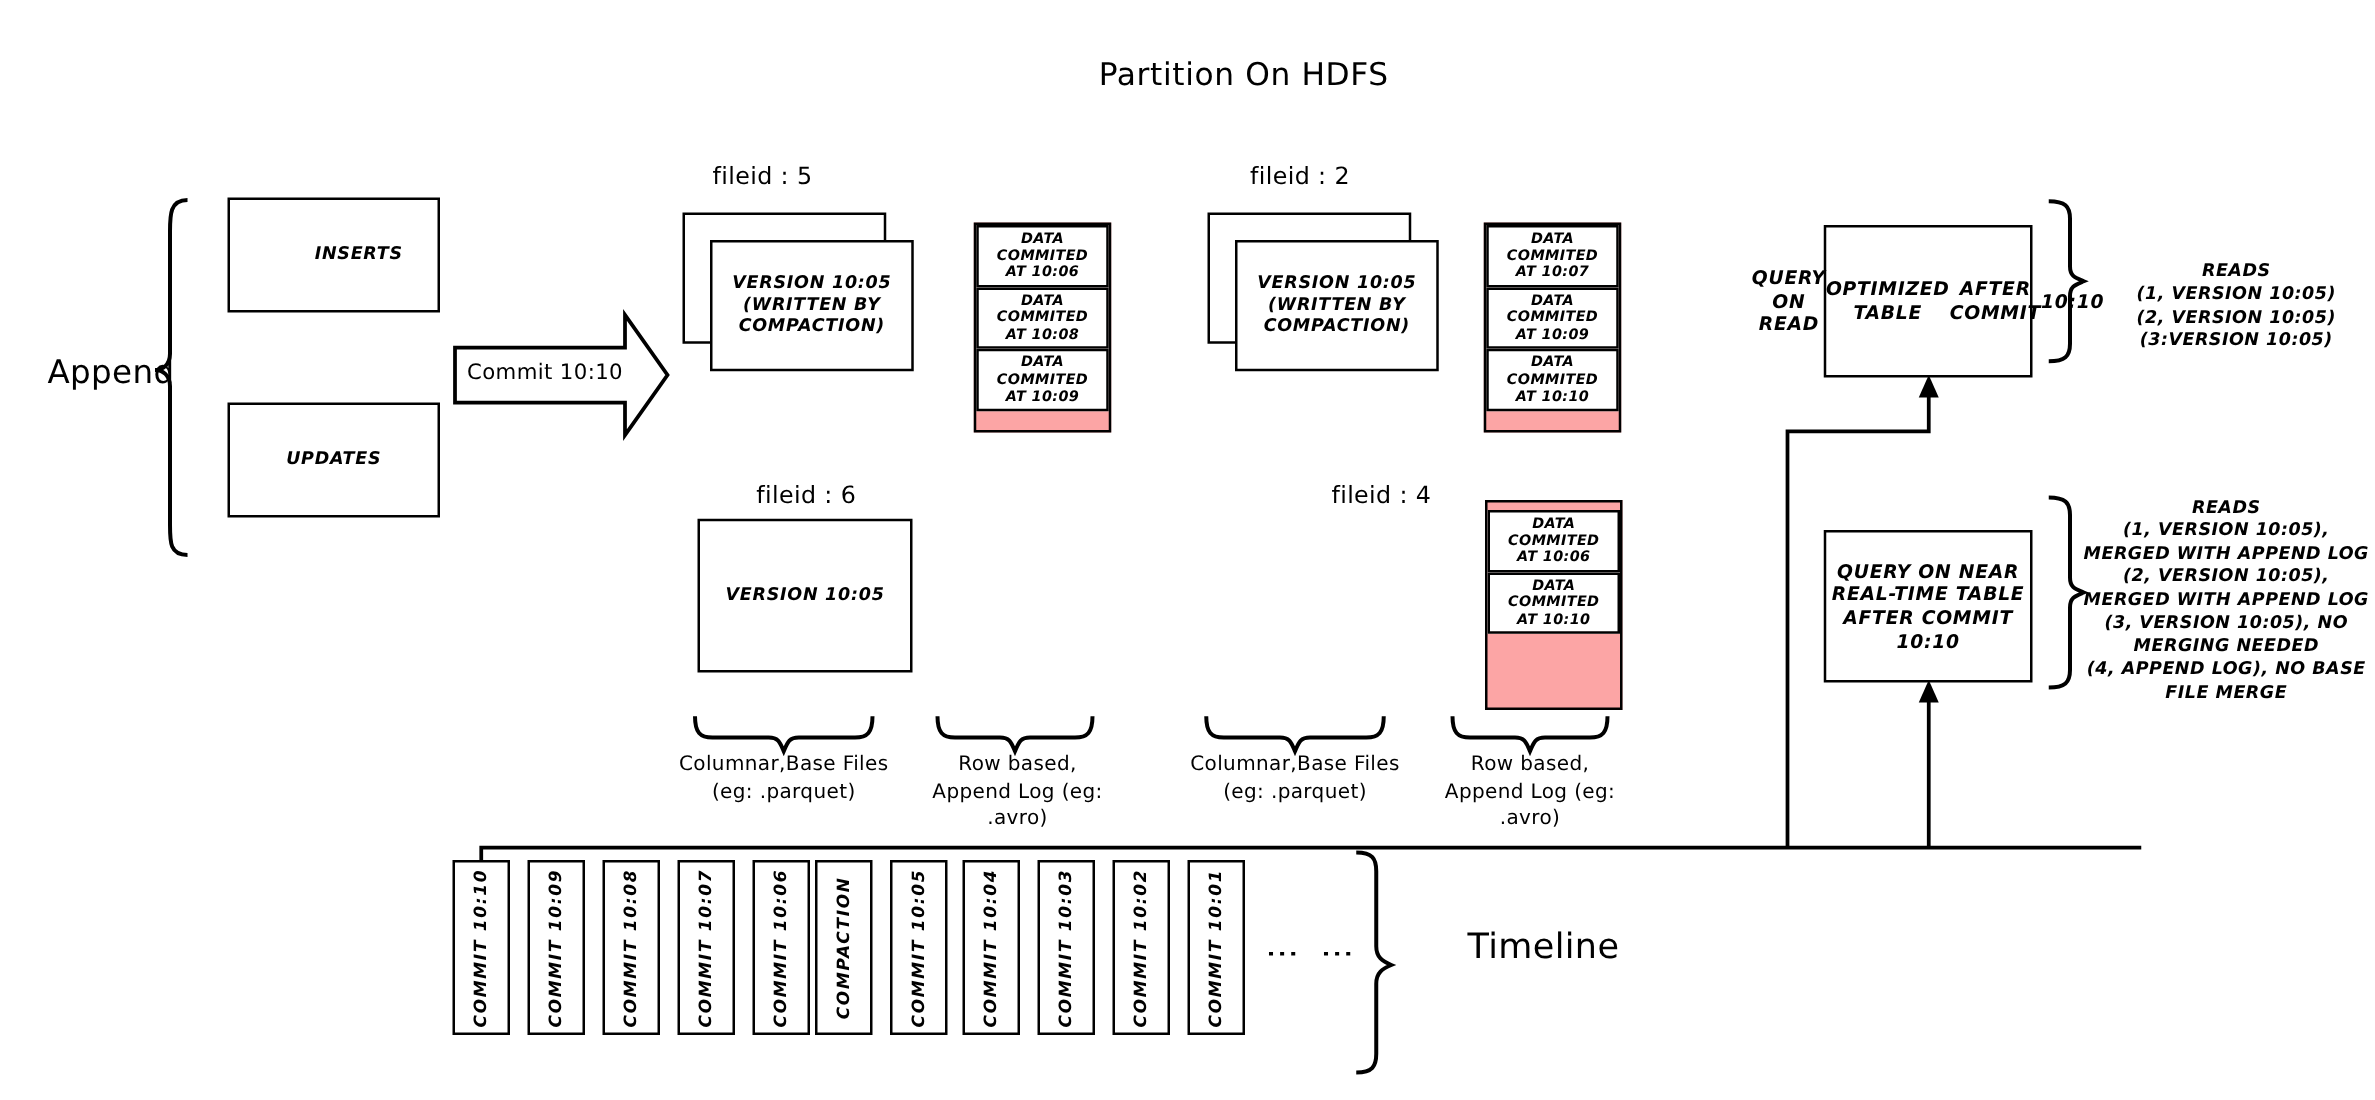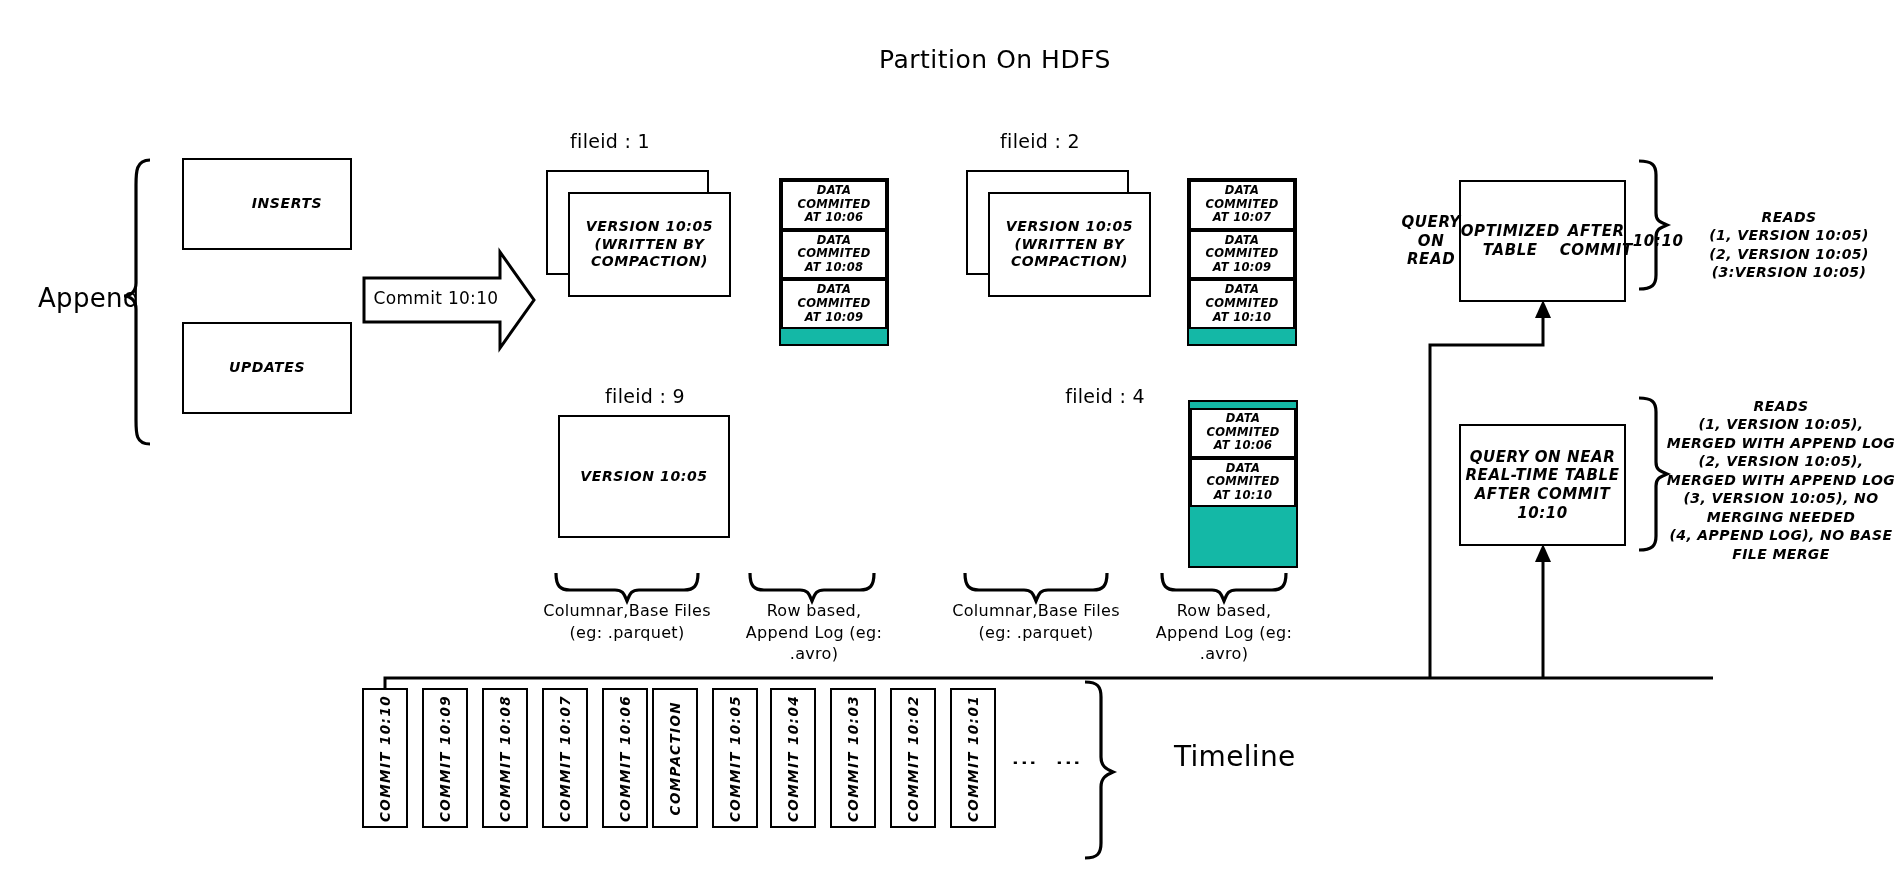--- a/index.html
+++ b/index.html
@@ -11,21 +11,21 @@
   .plain{font-size:19px;letter-spacing:.3px;}
   .hand{font-weight:700;font-style:italic;font-size:14px;letter-spacing:.6px;
         text-transform:uppercase;line-height:1.25;text-align:center;}
   .hand.big{font-size:15px;}
   
   .box{border:2.5px solid #000;background:#fff;box-sizing:border-box;
        display:flex;align-items:center;justify-content:center;}
   .box.stack-back{z-index:1;}
   .box.stack-front{z-index:2;}
   
-  .logbox{border:2.5px solid #000;background:#14b8a6;box-sizing:border-box;
+  .logbox{border:2.5px solid #000;background:#fca5a5;box-sizing:border-box;
           display:flex;flex-direction:column;align-items:stretch;}
   .logrow{border:2px solid #000;background:#fff;box-sizing:border-box;
           font-weight:700;font-style:italic;font-size:11.5px;line-height:1.18;
           text-align:center;text-transform:uppercase;letter-spacing:.3px;
           padding:2px 0 3px 0;}
   
   .tcard{border:2.5px solid #000;background:#fff;box-sizing:border-box;
          position:absolute;display:flex;align-items:center;justify-content:center;}
   .tcard span{
     writing-mode:vertical-rl; transform:rotate(180deg);
@@ -56,21 +56,21 @@
 
 <div class="abs box" style="left:182px;top:322px;width:170px;height:92px;">
   <span class="hand">UPDATES</span>
 </div>
 
 <svg class="ov">
   <path d="M364,278 L500,278 L500,252 L534,300 L500,348 L500,322 L364,322 Z" fill="#fff" stroke="#000" stroke-width="3"></path>
 </svg>
 <div class="abs plain" style="left:372px;top:288px;width:128px;text-align:center;font-size:17px;">Commit 10:10</div>
 
-<div class="abs plain" style="left:520px;top:130px;width:180px;text-align:center;">fileid : 1</div>
+<div class="abs plain" style="left:520px;top:130px;width:180px;text-align:center;">fileid : 5</div>
 
 <div class="abs box stack-back" style="left:546px;top:170px;width:163px;height:105px;"></div>
 <div class="abs box stack-front" style="left:568px;top:192px;width:163px;height:105px;flex-direction:column;">
   <span class="hand">VERSION 10:05</span>
   <span class="hand">(WRITTEN BY</span>
   <span class="hand">COMPACTION)</span>
 </div>
 
 <div class="abs logbox" style="left:779px;top:178px;width:110px;height:168px;">
   <div class="logrow">
@@ -104,21 +104,21 @@
   <div class="logrow">
       <div>DATA COMMITED</div>
       <div>AT 10:09</div>
     </div>
   <div class="logrow">
       <div>DATA COMMITED</div>
       <div>AT 10:10</div>
     </div>
 </div>
 
-<div class="abs plain" style="left:555px;top:385px;width:180px;text-align:center;">fileid : 9</div>
+<div class="abs plain" style="left:555px;top:385px;width:180px;text-align:center;">fileid : 6</div>
 
 <div class="abs box" style="left:558px;top:415px;width:172px;height:123px;">
   <span class="hand">VERSION 10:05</span>
 </div>
 
 <div class="abs plain" style="left:965px;top:385px;width:180px;text-align:right;">fileid : 4</div>
 
 <div class="abs logbox" style="left:1188px;top:400px;width:110px;height:168px;">
   <div class="logrow" style="margin-top:6px;">
       <div>DATA COMMITED</div>

